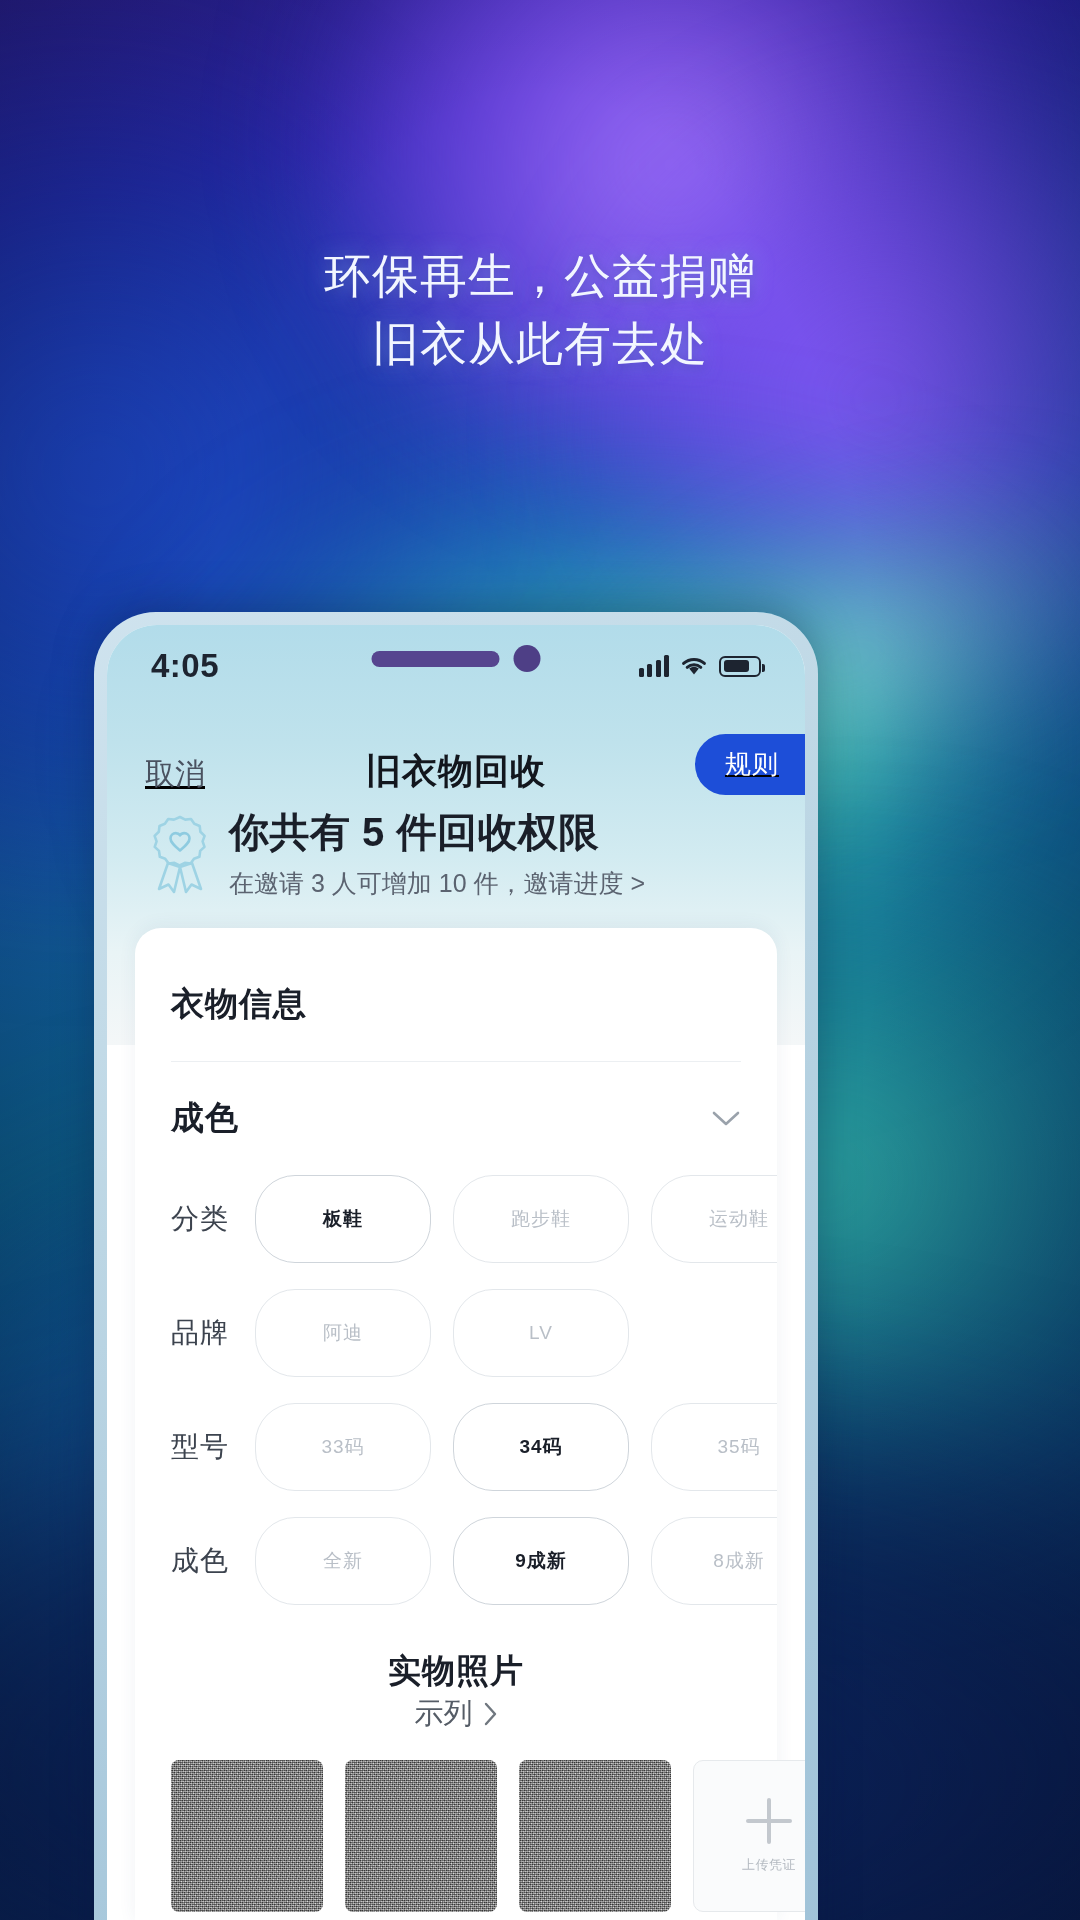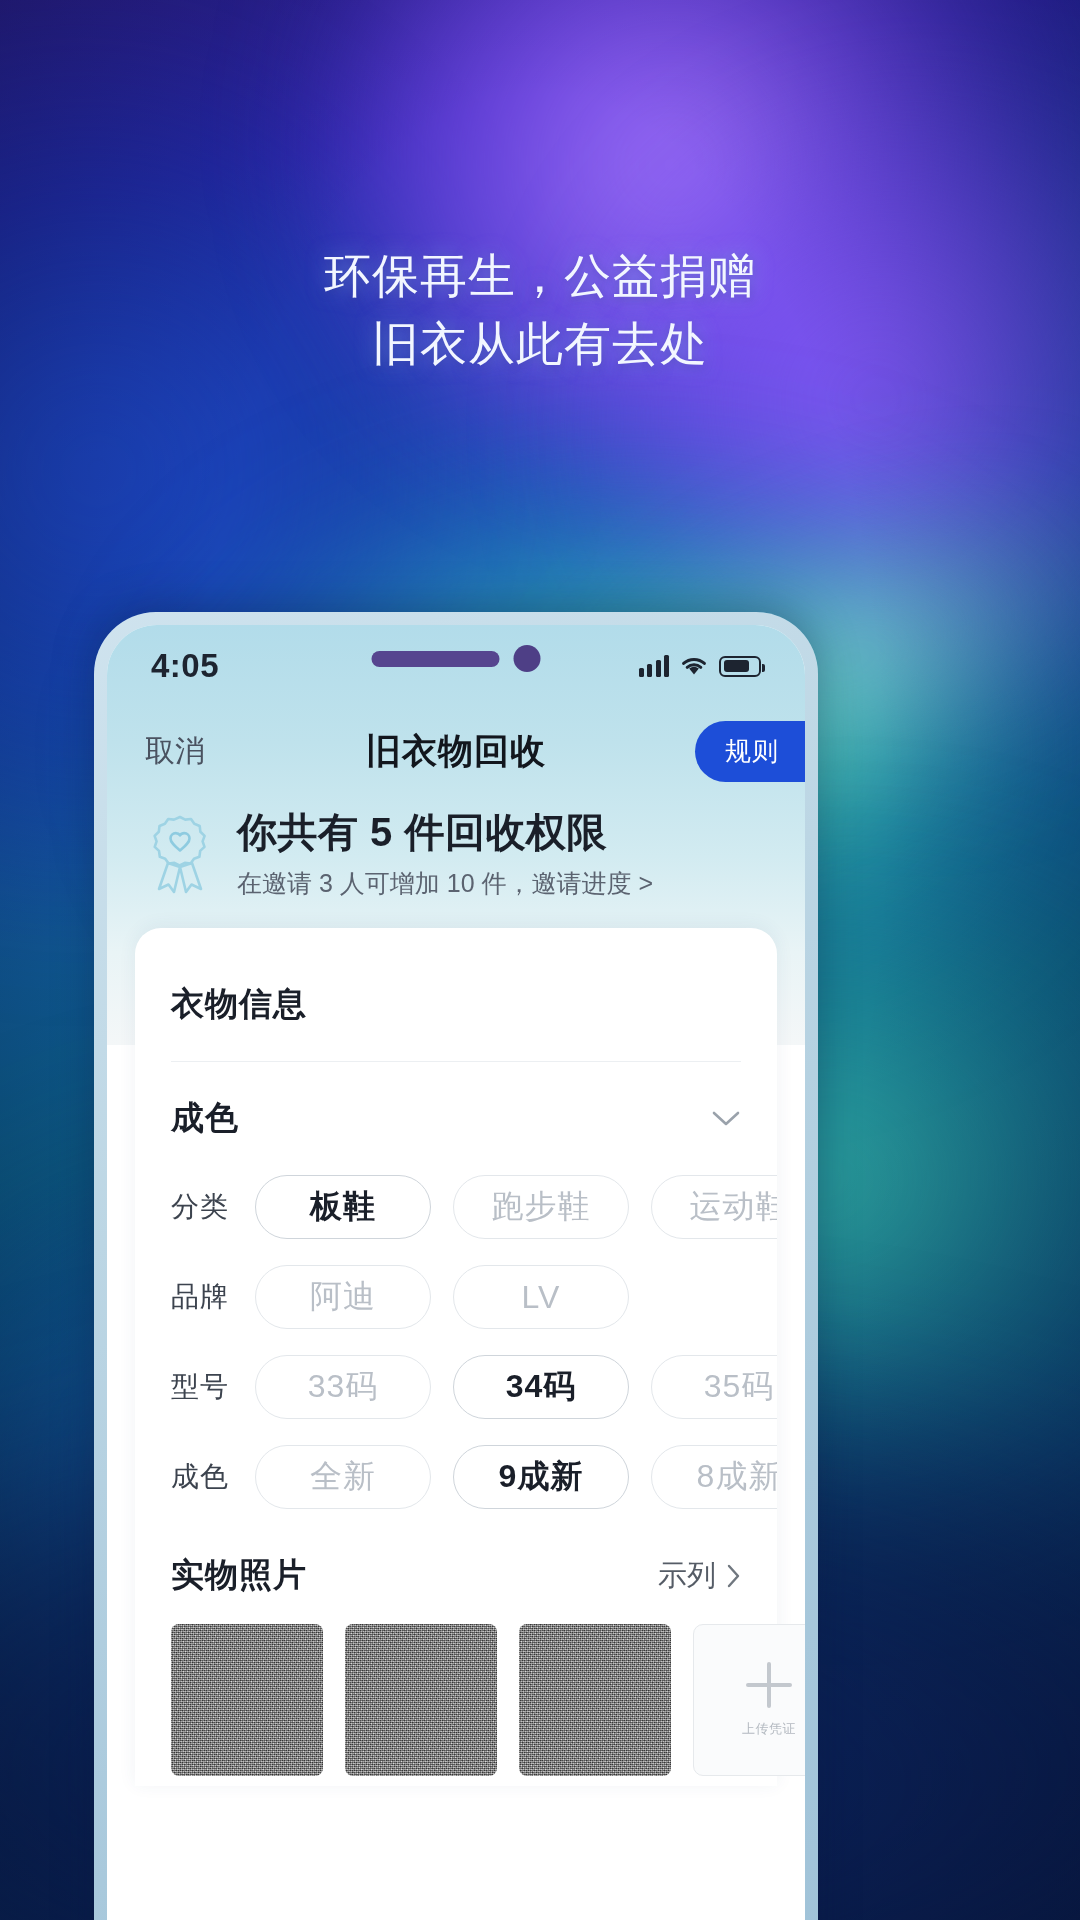--- a/index.html
+++ b/index.html
@@ -144,40 +144,40 @@
   }
   .batt::after {
     content:""; position:absolute; right:-6px; top:6px;
     width:3.5px; height:8px; background:#1d2430; border-radius:0 2px 2px 0;
   }
   .batt i { display:block; height:100%; width:78%; background:#1d2430; border-radius:3px; }
 
   
   .navbar {
     position:relative; height:88px;
-    display:flex; align-items:center; padding:0 38px;
+    display:flex; align-items:flex-end; padding:0 38px;text-decoration:underline;
   }
   .nav-cancel { font-size:30px; color:#4a5260; }
   .nav-title {
     position:absolute; left:0; right:0; text-align:center;
     font-size:35px; font-weight:700; color:#12161d; letter-spacing:1px;
     pointer-events:none;
   }
   .nav-rule {
     margin-left:auto; position:relative; z-index:2;
     background:#1d4ed8; color:#ffffff;
     font-size:26px; padding:13px 26px 13px 30px;
     border-radius:32px 0 0 32px;
     margin-right:-38px;
     letter-spacing:1px;
   }
 
   
   .invite {
-    display:flex; align-items:center; gap:20px;
+    display:flex; align-items:center; gap:12px;
     padding:10px 36px 28px 36px;
   }
   .badge-icon { width:74px; height:84px; flex:0 0 auto; }
   .invite-text { flex:1 1 auto; min-width:0; }
   .invite-title {
     font-size:40px; font-weight:700; color:#1a1f29; letter-spacing:.5px;
     white-space:nowrap;
   }
   .invite-sub {
     margin-top:7px; font-size:25px; color:#5b6370; white-space:nowrap;
@@ -223,35 +223,36 @@
     overflow:hidden;
   }
   .attr-row:last-child { margin-bottom:6px; }
   .attr-name {
     flex:0 0 auto; width:84px;
     font-size:28px; color:#3c434e; letter-spacing:1px;
   }
   .chips { display:flex; gap:22px; flex:1 1 auto; }
   .chip {
     flex:0 0 auto;
-    min-width:176px; height:64px;
+    min-width:176px; height:88px;
     border:1.8px solid #e3e7eb; border-radius:40px;
     display:flex; align-items:center; justify-content:center;
-    font-size:32px; color:#b9bfc7; letter-spacing:1px;
+    font-size:19px; color:#b9bfc7; letter-spacing:1px;
     background:#ffffff;
   }
   .chip.selected {
     color:#1a1f29; font-weight:700;
     border-color:#cfd5db;
   }
 
   
   .photos-head {
     display:flex; align-items:center; justify-content:space-between;
     padding:34px 36px 26px 36px;
+    flex-direction:column;
   }
   .photos-title { font-size:33px; font-weight:700; color:#1a1f29; letter-spacing:1px; }
   .photos-more {
     display:flex; align-items:center; gap:10px;
     font-size:29px; color:#555c66;
   }
   .chev-right { width:15px; height:26px; }
   .thumbs { display:flex; gap:22px; padding:0 36px; }
   .thumb {
     width:152px; height:152px; border-radius:8px; flex:0 0 auto;

